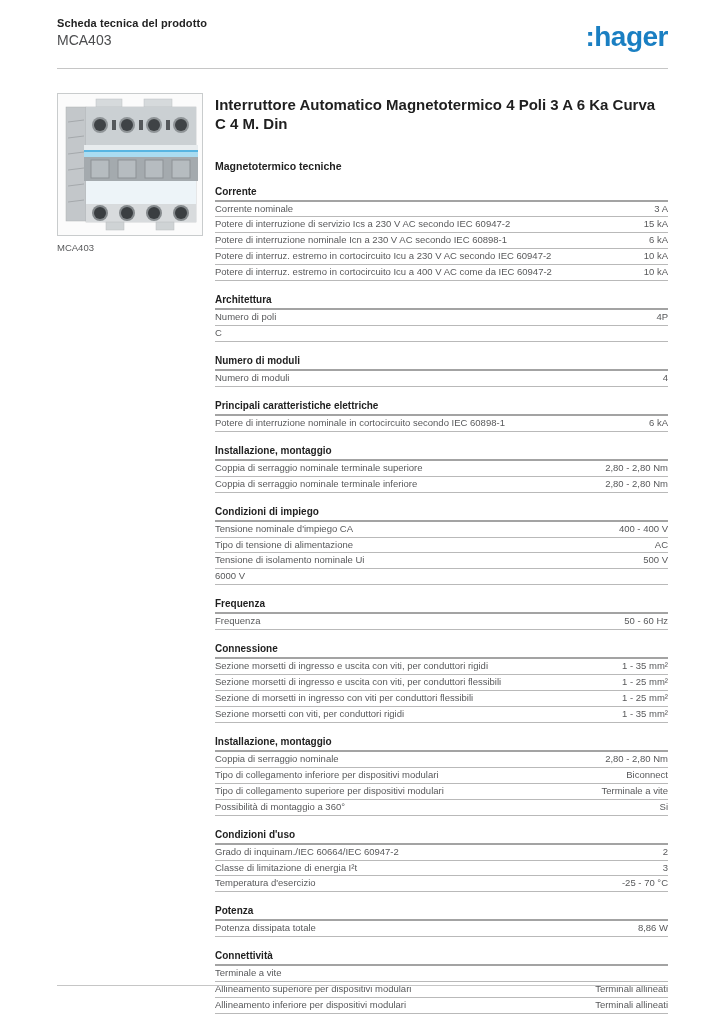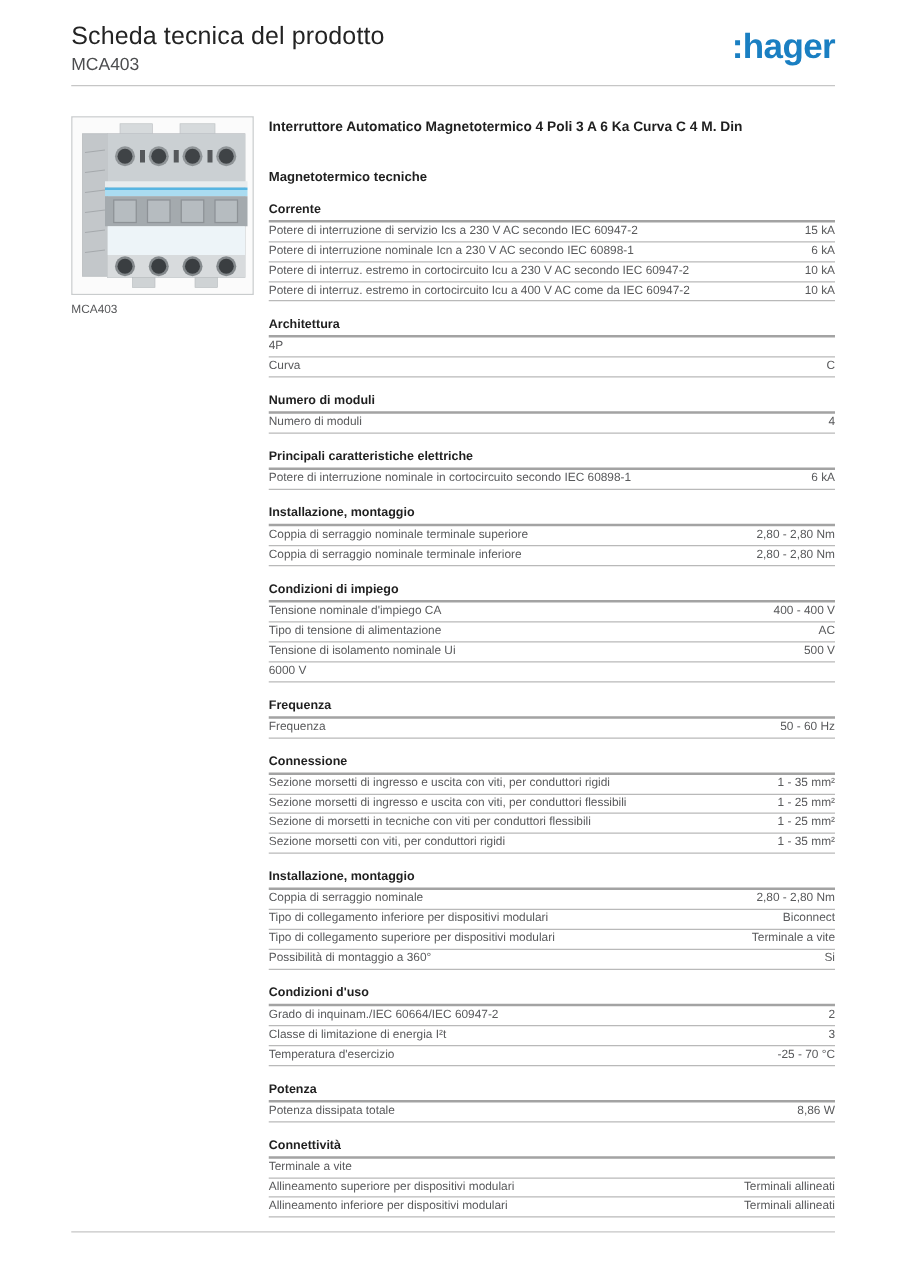--- a/index.html
+++ b/index.html
@@ -12,21 +12,21 @@
     overflow: hidden;
   }
   .page { position: absolute; inset: 0; background: #fff; }
 
   
   .header {
     position: absolute; left: 57px; top: 17px; width: 611px;
     display: flex; justify-content: space-between; align-items: flex-start;
   }
   .doc-title {
-    font-size: 20px; font-weight: normal; color: #232323;
+    font-size: 11px; font-weight: bold; color: #232323;
     margin: 0; line-height: 1.2; letter-spacing: 0.1px;
   }
   .doc-subtitle {
     font-size: 14px; color: #4c4d4f; margin-top: 2px; line-height: 1.2;
   }
   .logo {
     font-size: 28px; font-weight: bold; line-height: 1;
     letter-spacing: -0.5px; margin-top: 6px;
   }
   .header-rule {
@@ -42,21 +42,21 @@
   .left-col { width: 146px; flex: 0 0 146px; }
   .image-box {
     width: 146px; height: 143px;
     border: 1px solid #c9cccd; background: #fcfcfc;
     overflow: hidden;
   }
   .image-caption { margin-top: 6px; font-size: 9.5px; color: #58595b; }
 
   .right-col { flex: 1; margin-left: 12px; min-width: 0; }
   .product-title {
-    font-size: 11px; font-weight: bold; color: #1f1f1f;
+    font-size: 15px; font-weight: bold; color: #1f1f1f;
     margin: 3px 0 0 0; line-height: 1.25;
   }
   .tech-heading {
     font-size: 10.5px; font-weight: bold; color: #1f1f1f;
     margin: 26px 0 0 0;
   }
 
   
   .sections { margin-top: 14px; }
   .spec-section { margin-top: 13px; }
@@ -174,43 +174,47 @@
       <div class="image-caption">MCA403</div>
     </div>
 
     <div class="right-col">
       <p class="product-title">Interruttore Automatico Magnetotermico 4 Poli 3 A 6 Ka Curva C 4 M. Din</p>
       <p class="tech-heading">Magnetotermico tecniche</p>
       <div class="sections" id="sections">
           <section class="spec-section">
             <h3 class="sec-title">Corrente</h3>
             <div class="spec-row">
+              <span class="spec-label">Corrente nominale</span>
+              <span class="spec-value">3 A</span>
+            </div>
+            <div class="spec-row">
               <span class="spec-label">Potere di interruzione di servizio Ics a 230 V AC secondo IEC 60947-2</span>
               <span class="spec-value">15 kA</span>
             </div>
             <div class="spec-row">
               <span class="spec-label">Potere di interruzione nominale Icn a 230 V AC secondo IEC 60898-1</span>
               <span class="spec-value">6 kA</span>
             </div>
             <div class="spec-row">
               <span class="spec-label">Potere di interruz. estremo in cortocircuito Icu a 230 V AC secondo IEC 60947-2</span>
               <span class="spec-value">10 kA</span>
             </div>
             <div class="spec-row">
               <span class="spec-label">Potere di interruz. estremo in cortocircuito Icu a 400 V AC come da IEC 60947-2</span>
               <span class="spec-value">10 kA</span>
             </div>
           </section>
           <section class="spec-section">
             <h3 class="sec-title">Architettura</h3>
             <div class="spec-row">
+              <span class="spec-label">Numero di poli</span>
               <span class="spec-value">4P</span>
             </div>
             <div class="spec-row">
-              <span class="spec-label">Curva</span>
               <span class="spec-value">C</span>
             </div>
           </section>
           <section class="spec-section">
             <h3 class="sec-title">Numero di moduli</h3>
             <div class="spec-row">
               <span class="spec-label">Numero di moduli</span>
               <span class="spec-value">4</span>
             </div>
           </section>
@@ -261,21 +265,21 @@
             <h3 class="sec-title">Connessione</h3>
             <div class="spec-row">
               <span class="spec-label">Sezione morsetti di ingresso e uscita con viti, per conduttori rigidi</span>
               <span class="spec-value">1 - 35 mm²</span>
             </div>
             <div class="spec-row">
               <span class="spec-label">Sezione morsetti di ingresso e uscita con viti, per conduttori flessibili</span>
               <span class="spec-value">1 - 25 mm²</span>
             </div>
             <div class="spec-row">
-              <span class="spec-label">Sezione di morsetti in tecniche con viti per conduttori flessibili</span>
+              <span class="spec-label">Sezione di morsetti in ingresso con viti per conduttori flessibili</span>
               <span class="spec-value">1 - 25 mm²</span>
             </div>
             <div class="spec-row">
               <span class="spec-label">Sezione morsetti con viti, per conduttori rigidi</span>
               <span class="spec-value">1 - 35 mm²</span>
             </div>
           </section>
           <section class="spec-section">
             <h3 class="sec-title">Installazione, montaggio</h3>
             <div class="spec-row">

